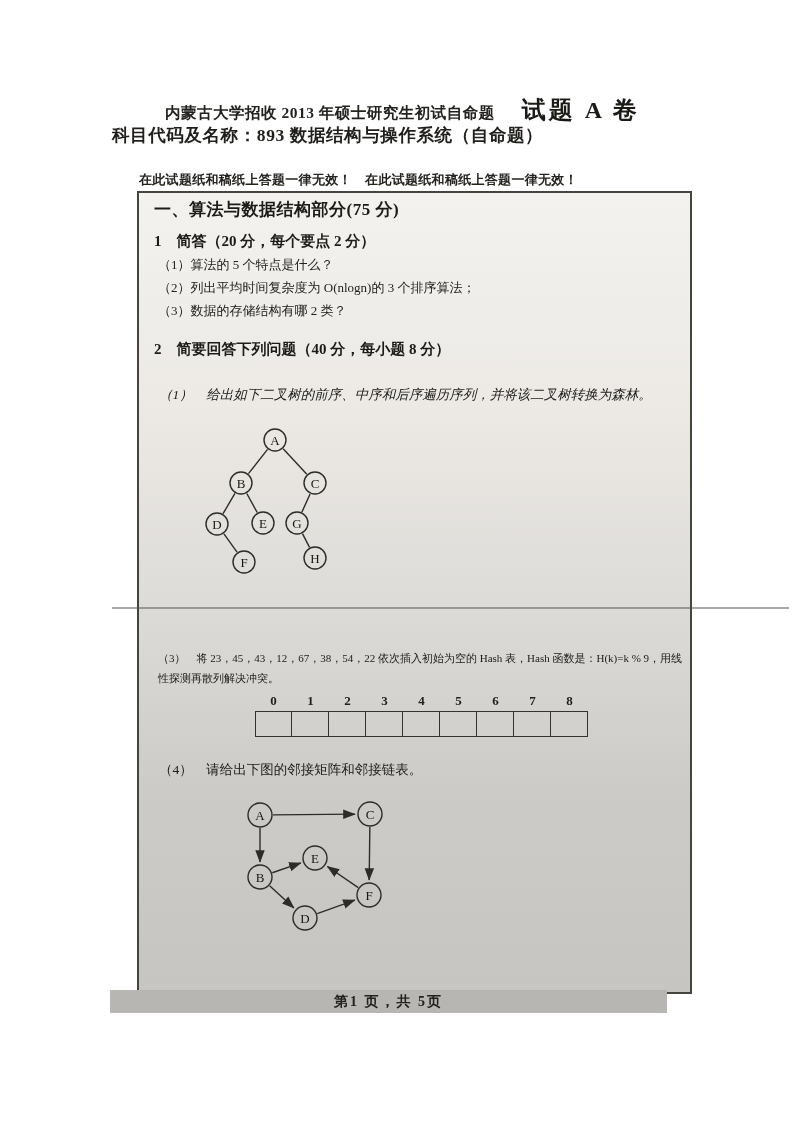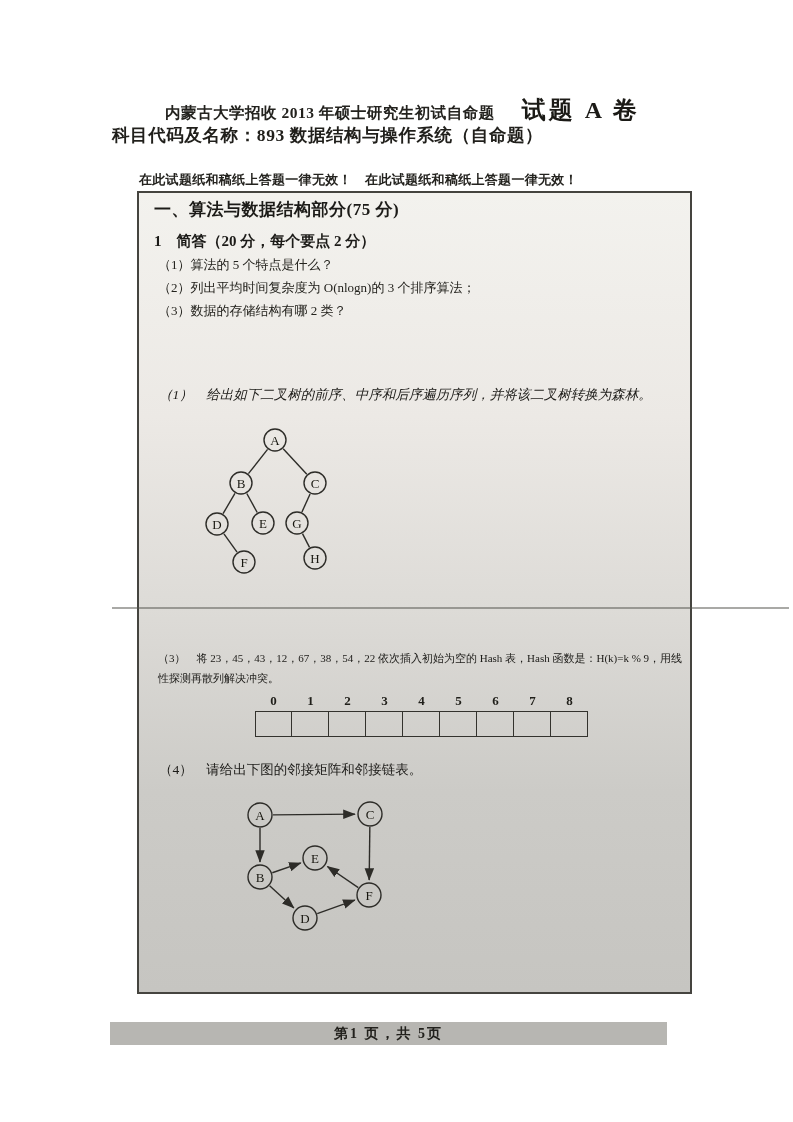--- a/index.html
+++ b/index.html
@@ -33,21 +33,21 @@
   
   .hash-table{left:116px;top:500px;}
   .ht-indices{display:flex;}
   .ht-indices span{width:37px;text-align:center;font-size:13px;font-weight:bold;color:#201f1a;}
   .ht-cells{display:flex;margin-top:2px;}
   .ht-cells span{box-sizing:border-box;width:37px;height:26px;border:1.5px solid #33322d;border-left:none;}
   .ht-cells span:first-child{border-left:1.5px solid #33322d;}
 
   
   .footer-band{position:absolute;left:110px;top:990px;width:557px;height:23px;background:#b7b6b2;
-    display:flex;align-items:center;justify-content:center;font-size:14px;font-weight:bold;letter-spacing:2px;color:#22211d;margin-top:32px;}
+    display:flex;align-items:center;justify-content:center;font-size:14px;font-weight:bold;letter-spacing:2px;color:#22211d;}
 
   
   #diagrams{position:absolute;left:0;top:0;width:793px;height:1122px;pointer-events:none;}
   #diagrams text{font-family:"Liberation Serif","DejaVu Serif",serif;}
 </style>
 </head>
 <body>
 
 <div class="page">
 
@@ -58,20 +58,21 @@
   <div class="subject-line">科目代码及名称：893 数据结构与操作系统（自命题）</div>
   <div class="notice">在此试题纸和稿纸上答题一律无效！　在此试题纸和稿纸上答题一律无效！</div>
 
   <div class="content-box">
     <div class="sec-heading">一、算法与数据结构部分(75 分)</div>
     <div class="q1-heading">1　简答（20 分，每个要点 2 分）</div>
     <div class="q-item q1-i0">（1）算法的 5 个特点是什么？</div>
     <div class="q-item q1-i1">（2）列出平均时间复杂度为 O(nlogn)的 3 个排序算法；</div>
     <div class="q-item q1-i2">（3）数据的存储结构有哪 2 类？</div>
 
+    <div class="q2-heading">2　简要回答下列问题（40 分，每小题 8 分）</div>
     <div class="q2-i1">（1）　给出如下二叉树的前序、中序和后序遍历序列，并将该二叉树转换为森林。</div>
     <div class="q2-i3">（3）　将 23，45，43，12，67，38，54，22 依次插入初始为空的 Hash 表，Hash 函数是：H(k)=k % 9，用线性探测再散列解决冲突。</div>
 
     <div class="hash-table">
       <div class="ht-indices">
           <span>0</span>
           <span>1</span>
           <span>2</span>
           <span>3</span>
           <span>4</span>

